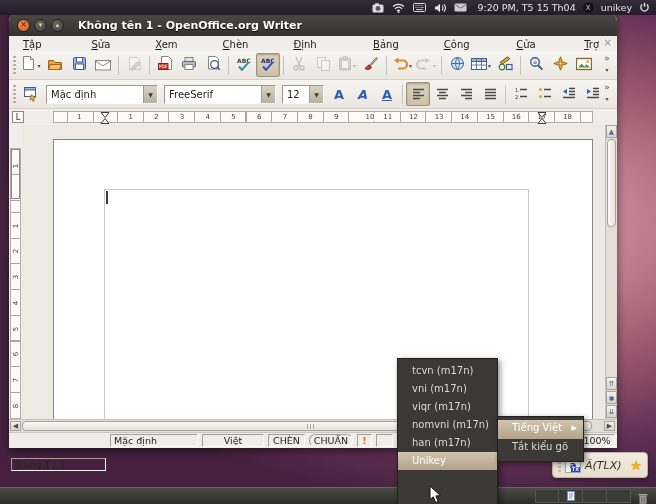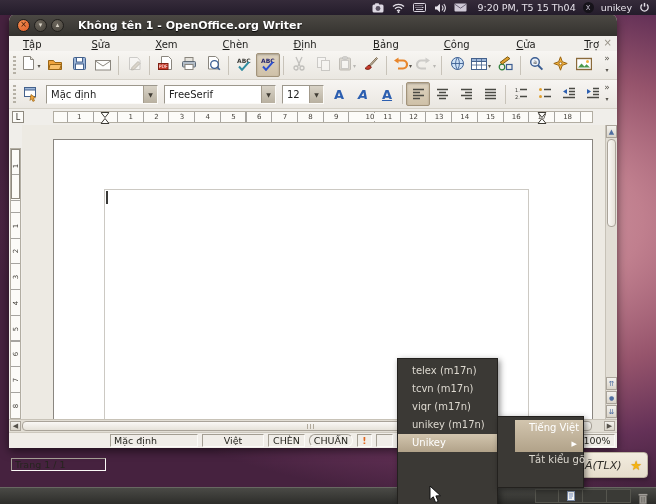--- a/index.html
+++ b/index.html
@@ -119,21 +119,21 @@
   
   .dark-menu { position:absolute; background:#3b3935; border:1px solid #23211e;
     box-shadow:2px 2px 6px rgba(0,0,0,.45); padding:3px 0; z-index:10;
     font-size:10px; color:#ddd9d0; }
   .dm-item { height:18px; line-height:18px; padding:0 14px; white-space:nowrap; }
   .dm-item.hl { background:linear-gradient(#d2c5ae,#b1a289); color:#fff; }
   .dm-item .sub { float:right; font-size:7px; color:#b5b0a6; margin:-1px -8px 0 0; line-height:18px; }
   .dm-item.hl .sub { color:#fff; }
   #input-menu { left:397px; top:358px; width:101px; height:160px; }
   #lang-menu { left:497px; top:416px; width:87px; }
-  #lang-menu .dm-item { height:32px; line-height:16px;margin-left:17px; }
+  #lang-menu .dm-item { height:19px; line-height:16px; }
   
   #unikey-panel { position:absolute; left:552px; top:452px; width:96px; height:26px;
     background:linear-gradient(#f2ecdf,#e6ddcc); border:1px solid #bdb4a2; border-radius:4px;
     box-shadow:1px 2px 4px rgba(0,0,0,.3); display:flex; align-items:center; z-index:6;
     padding:0 5px; gap:4px; }
   #unikey-grip { width:3px; height:14px;
     background:repeating-linear-gradient(#c3baa7 0 2px, transparent 2px 4px); }
   #unikey-ico { width:16px; height:15px; background:#f8f6f2; border:1px solid #9aa5c0;
     color:#2b3fb5; font-weight:bold; font-size:10px; line-height:13px; text-align:center;
     position:relative; }
@@ -574,24 +574,25 @@
     <span id="trash">
       <svg width="12" height="13" viewBox="0 0 12 13">
           <rect x="2.5" y="3.5" width="7" height="8.5" rx="1" fill="#9b9892" stroke="#6e6b66"></rect>
           <rect x="1.5" y="2" width="9" height="1.5" rx="0.7" fill="#b3b0aa" stroke="#6e6b66" stroke-width="0.5"></rect>
           <path d="M4.5 5v5.5M6 5v5.5M7.5 5v5.5" stroke="#6e6b66" stroke-width="0.7"></path>
         </svg>
     </span>
   </div>
 
   <div id="input-menu" class="dark-menu">
-      <div class="dm-item">telex (m17n)</div>
       <div class="dm-item">tcvn (m17n)</div>
+      <div class="dm-item">vni (m17n)</div>
       <div class="dm-item">viqr (m17n)</div>
-      <div class="dm-item">unikey (m17n)</div>
+      <div class="dm-item">nomvni (m17n)</div>
+      <div class="dm-item">han (m17n)</div>
       <div class="dm-item hl">Unikey</div>
     </div>
   <div id="lang-menu" class="dark-menu">
       <div class="dm-item hl">Tiếng Việt<span class="sub">▶</span></div>
       <div class="dm-item">Tắt kiểu gõ</div>
     </div>
 
   <span id="mouse-cursor">
     <svg width="13" height="19" viewBox="0 0 13 19">
         <path d="M1 1 L1 14.5 L4.3 11.8 L6.6 17.5 L9.2 16.4 L6.9 10.9 L11.5 10.7 Z" fill="#fff" stroke="#111" stroke-width="1"></path>

